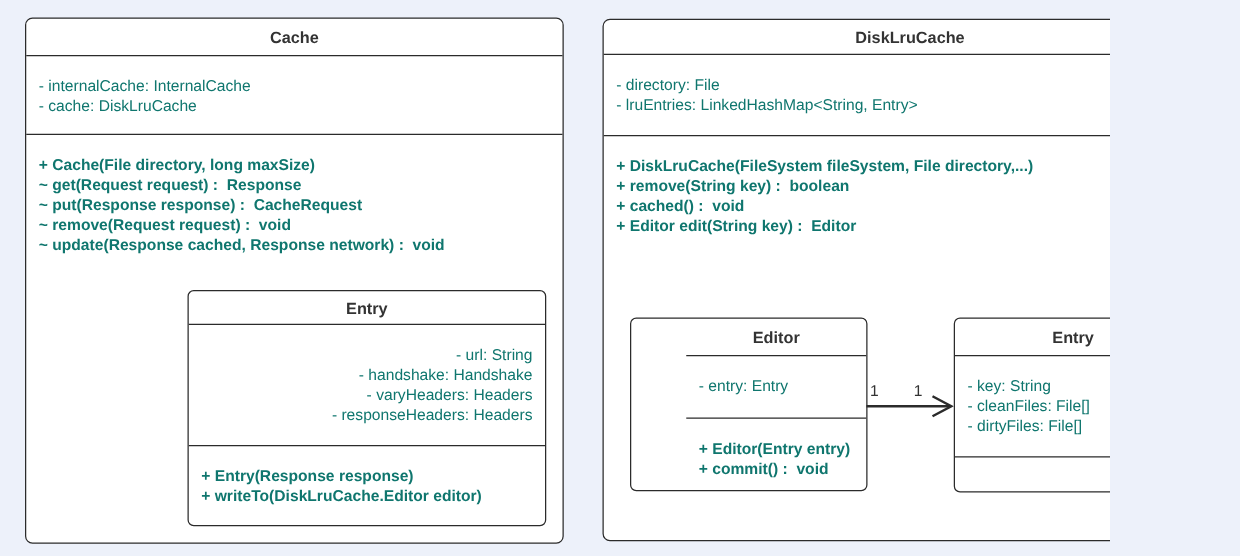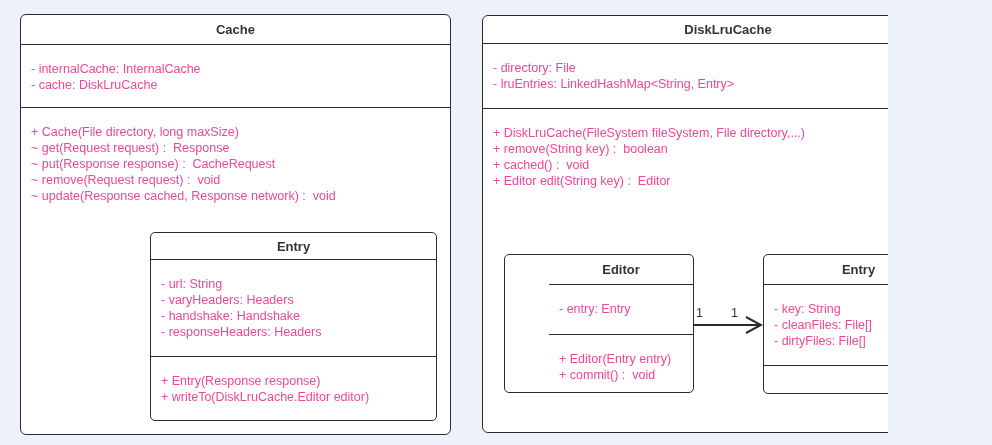--- a/index.html
+++ b/index.html
@@ -31,40 +31,41 @@
     font-weight: bold;
     font-size: 13px;
     color: #333333;
     border-bottom: 1.6px solid #2b2b2b;
   }
   .uml-section {
     flex: 0 0 auto;
     padding: 16px 10px 6px 10px;
     font-size: 12.5px;
     line-height: 16px;
-    color: #ec4899;
+    color: #0f766e;
     white-space: pre;
     border-bottom: 1.6px solid #2b2b2b;
     overflow: hidden;
   }
   .uml-section.grow {
     flex: 1 1 auto;
     border-bottom: none;
+    font-weight: bold;
   }
   .member-line { white-space: pre; }
 
   
   #cache-box { left: 20px; top: 14px; width: 431px; height: 421px; }
   #cache-box > .uml-title { height: 30px; }
   #cache-attrs { height: 63px; }
 
   
   #cache-entry-box { left: 129px; top: 217px; width: 287px; height: 189px; border-radius: 5px; }
   #cache-entry-box > .uml-title { height: 27px; }
-  #cache-entry-attrs { height: 97px; }
+  #cache-entry-attrs { height: 97px; text-align: right; }
 
   
   #disklru-box { left: 482px; top: 15px; width: 492px; height: 418px; justify-content: space-between; }
   #disklru-box > .uml-title { height: 28px; }
   #disklru-attrs { height: 65px; }
 
   
   #editor-box { left: 21px; top: 238px; width: 190px; height: 139px; border-radius: 5px; padding-left: 44px; }
   #editor-box > .uml-title { height: 30px; }
   #editor-attrs { height: 50px; }
@@ -96,21 +97,21 @@
 
 <div class="canvas">
 
   <div class="uml-class" id="cache-box">
     <div class="uml-title">Cache</div>
     <div class="uml-section" id="cache-attrs"><div class="member-line">- internalCache: InternalCache</div><div class="member-line">- cache: DiskLruCache</div></div>
     <div class="uml-section grow" id="cache-methods"><div class="member-line">+ Cache(File directory, long maxSize)</div><div class="member-line">~ get(Request request) :  Response</div><div class="member-line">~ put(Response response) :  CacheRequest</div><div class="member-line">~ remove(Request request) :  void</div><div class="member-line">~ update(Response cached, Response network) :  void</div></div>
 
     <div class="uml-class" id="cache-entry-box">
       <div class="uml-title">Entry</div>
-      <div class="uml-section" id="cache-entry-attrs"><div class="member-line">- url: String</div><div class="member-line">- varyHeaders: Headers</div><div class="member-line">- handshake: Handshake</div><div class="member-line">- responseHeaders: Headers</div></div>
+      <div class="uml-section" id="cache-entry-attrs"><div class="member-line">- url: String</div><div class="member-line">- handshake: Handshake</div><div class="member-line">- varyHeaders: Headers</div><div class="member-line">- responseHeaders: Headers</div></div>
       <div class="uml-section grow"><div class="member-line">+ Entry(Response response)</div><div class="member-line">+ writeTo(DiskLruCache.Editor editor)</div></div>
     </div>
   </div>
 
   <div class="uml-class" id="disklru-box">
     <div class="uml-title">DiskLruCache</div>
     <div class="uml-section" id="disklru-attrs"><div class="member-line">- directory: File</div><div class="member-line">- lruEntries: LinkedHashMap&lt;String, Entry&gt;</div></div>
     <div class="uml-section grow"><div class="member-line">+ DiskLruCache(FileSystem fileSystem, File directory,...)</div><div class="member-line">+ remove(String key) :  boolean</div><div class="member-line">+ cached() :  void</div><div class="member-line">+ Editor edit(String key) :  Editor</div></div>
 
     <div class="uml-class" id="editor-box">

